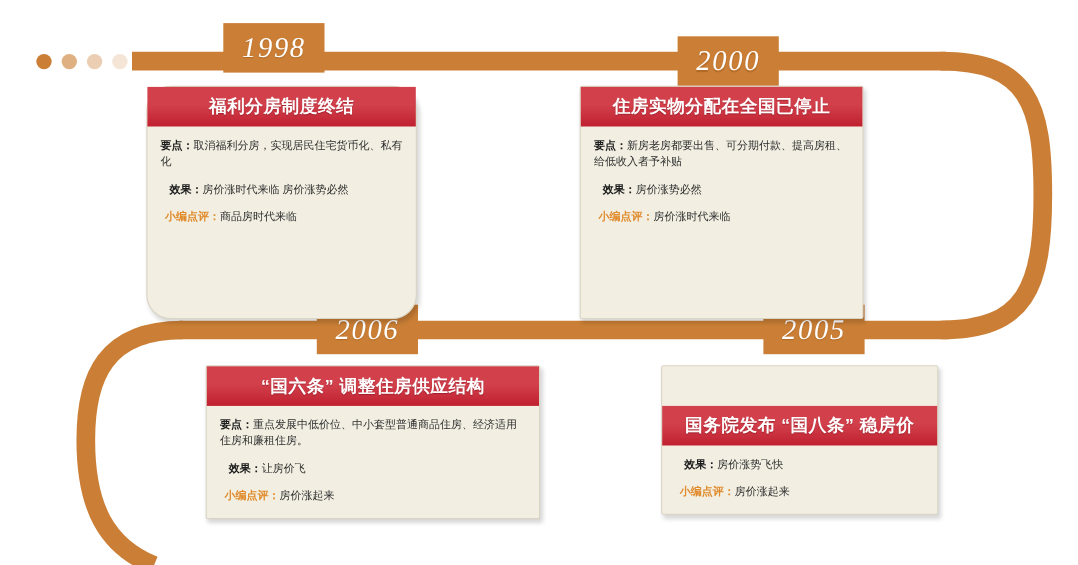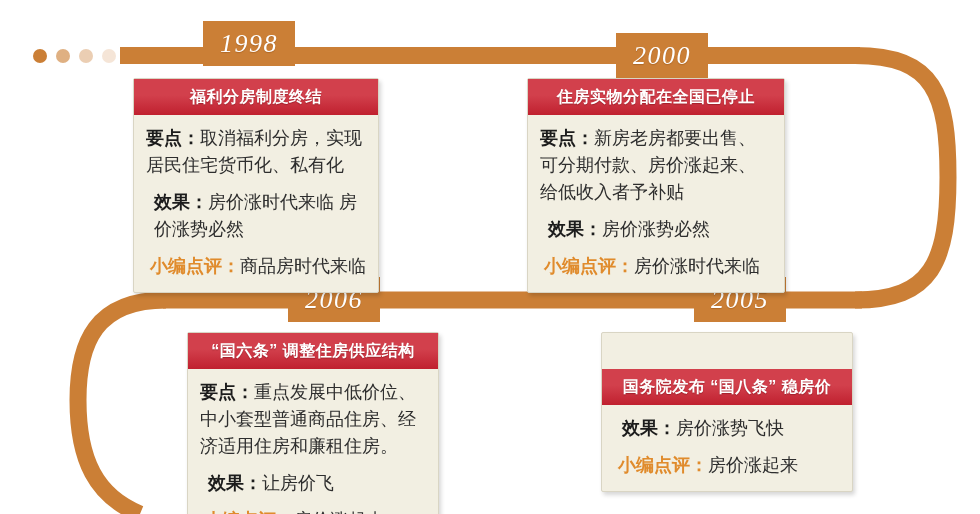--- a/index.html
+++ b/index.html
@@ -82,39 +82,39 @@
     font-weight: bold;
     letter-spacing: 0.5px;
     white-space: nowrap;
     text-shadow: 0 1px 1px rgba(110,10,20,0.45);
   }
   .card-body {
     padding: 10px 12px 12px 12px;
   }
   .row {
     margin: 0 0 10px 0;
-    font-size: 18px;
+    font-size: 10px;
     line-height: 1.5;
     color: #2e2e2e;
   }
   .row:last-child { margin-bottom: 0; }
   .row .lbl {
     font-weight: bold;
     color: #1c1c1c;
   }
   .row.indent { padding-left: 8px; }
   .row.comment .lbl {
     color: #e08b2c;
     font-weight: bold;
   }
   .row.comment { padding-left: 4px; }
 
   #card-1998 { left: 133px; top: 78px; width: 246px; }
   #card-2000 { left: 527px; top: 78px; width: 258px; }
-  #card-2006 { left: 187px; top: 332px; width: 252px; }
+  #card-2006 { left: 187px; top: 332px; width: 304px; }
   #card-2005 { left: 601px; top: 332px; width: 252px; }
 
   #card-1998 .card-body { min-height: 152px; }
   #card-2000 .card-body { min-height: 152px; }
 </style>
 </head>
 <body>
 
 <div id="stage">
 
@@ -140,21 +140,21 @@
   <div class="year-tab" id="year-tab-2000" style="background: rgb(203, 127, 54);">
     <span>2000</span>
   </div>
   <div class="year-tab" id="year-tab-2006" style="background: rgb(203, 127, 54);">
     <span>2006</span>
   </div>
   <div class="year-tab" id="year-tab-2005" style="background: rgb(203, 127, 54);">
     <span>2005</span>
   </div>
 
-  <div class="card" id="card-1998" style="background: rgb(242, 239, 226);">
+  <div class="card" id="card-1998" style="background: rgb(242, 239, 226); border-radius: 22px;">
     <div class="card-header" style="background: linear-gradient(rgb(210, 64, 76) 0%, rgb(210, 64, 76) 45%, rgb(192, 32, 47) 100%);">
       <span>福利分房制度终结</span>
     </div>
     <div class="card-body">
       <div class="row">
         <span class="lbl">要点：</span><span>取消福利分房，实现居民住宅货币化、私有化</span>
       </div>
       <div class="row indent">
         <span class="lbl">效果：</span><span>房价涨时代来临 房价涨势必然</span>
       </div>
@@ -163,21 +163,21 @@
       </div>
     </div>
   </div>
 
   <div class="card" id="card-2000" style="background: rgb(242, 239, 226);">
     <div class="card-header" style="background: linear-gradient(rgb(210, 64, 76) 0%, rgb(210, 64, 76) 45%, rgb(192, 32, 47) 100%);">
       <span>住房实物分配在全国已停止</span>
     </div>
     <div class="card-body">
       <div class="row">
-        <span class="lbl">要点：</span><span>新房老房都要出售、可分期付款、房价涨起来、给低收入者予补贴</span>
+        <span class="lbl">要点：</span><span>新房老房都要出售、可分期付款、提高房租、给低收入者予补贴</span>
       </div>
       <div class="row indent">
         <span class="lbl">效果：</span><span>房价涨势必然</span>
       </div>
       <div class="row comment">
         <span class="lbl" style="color: rgb(224, 139, 44);">小编点评：</span><span>房价涨时代来临</span>
       </div>
     </div>
   </div>
 

